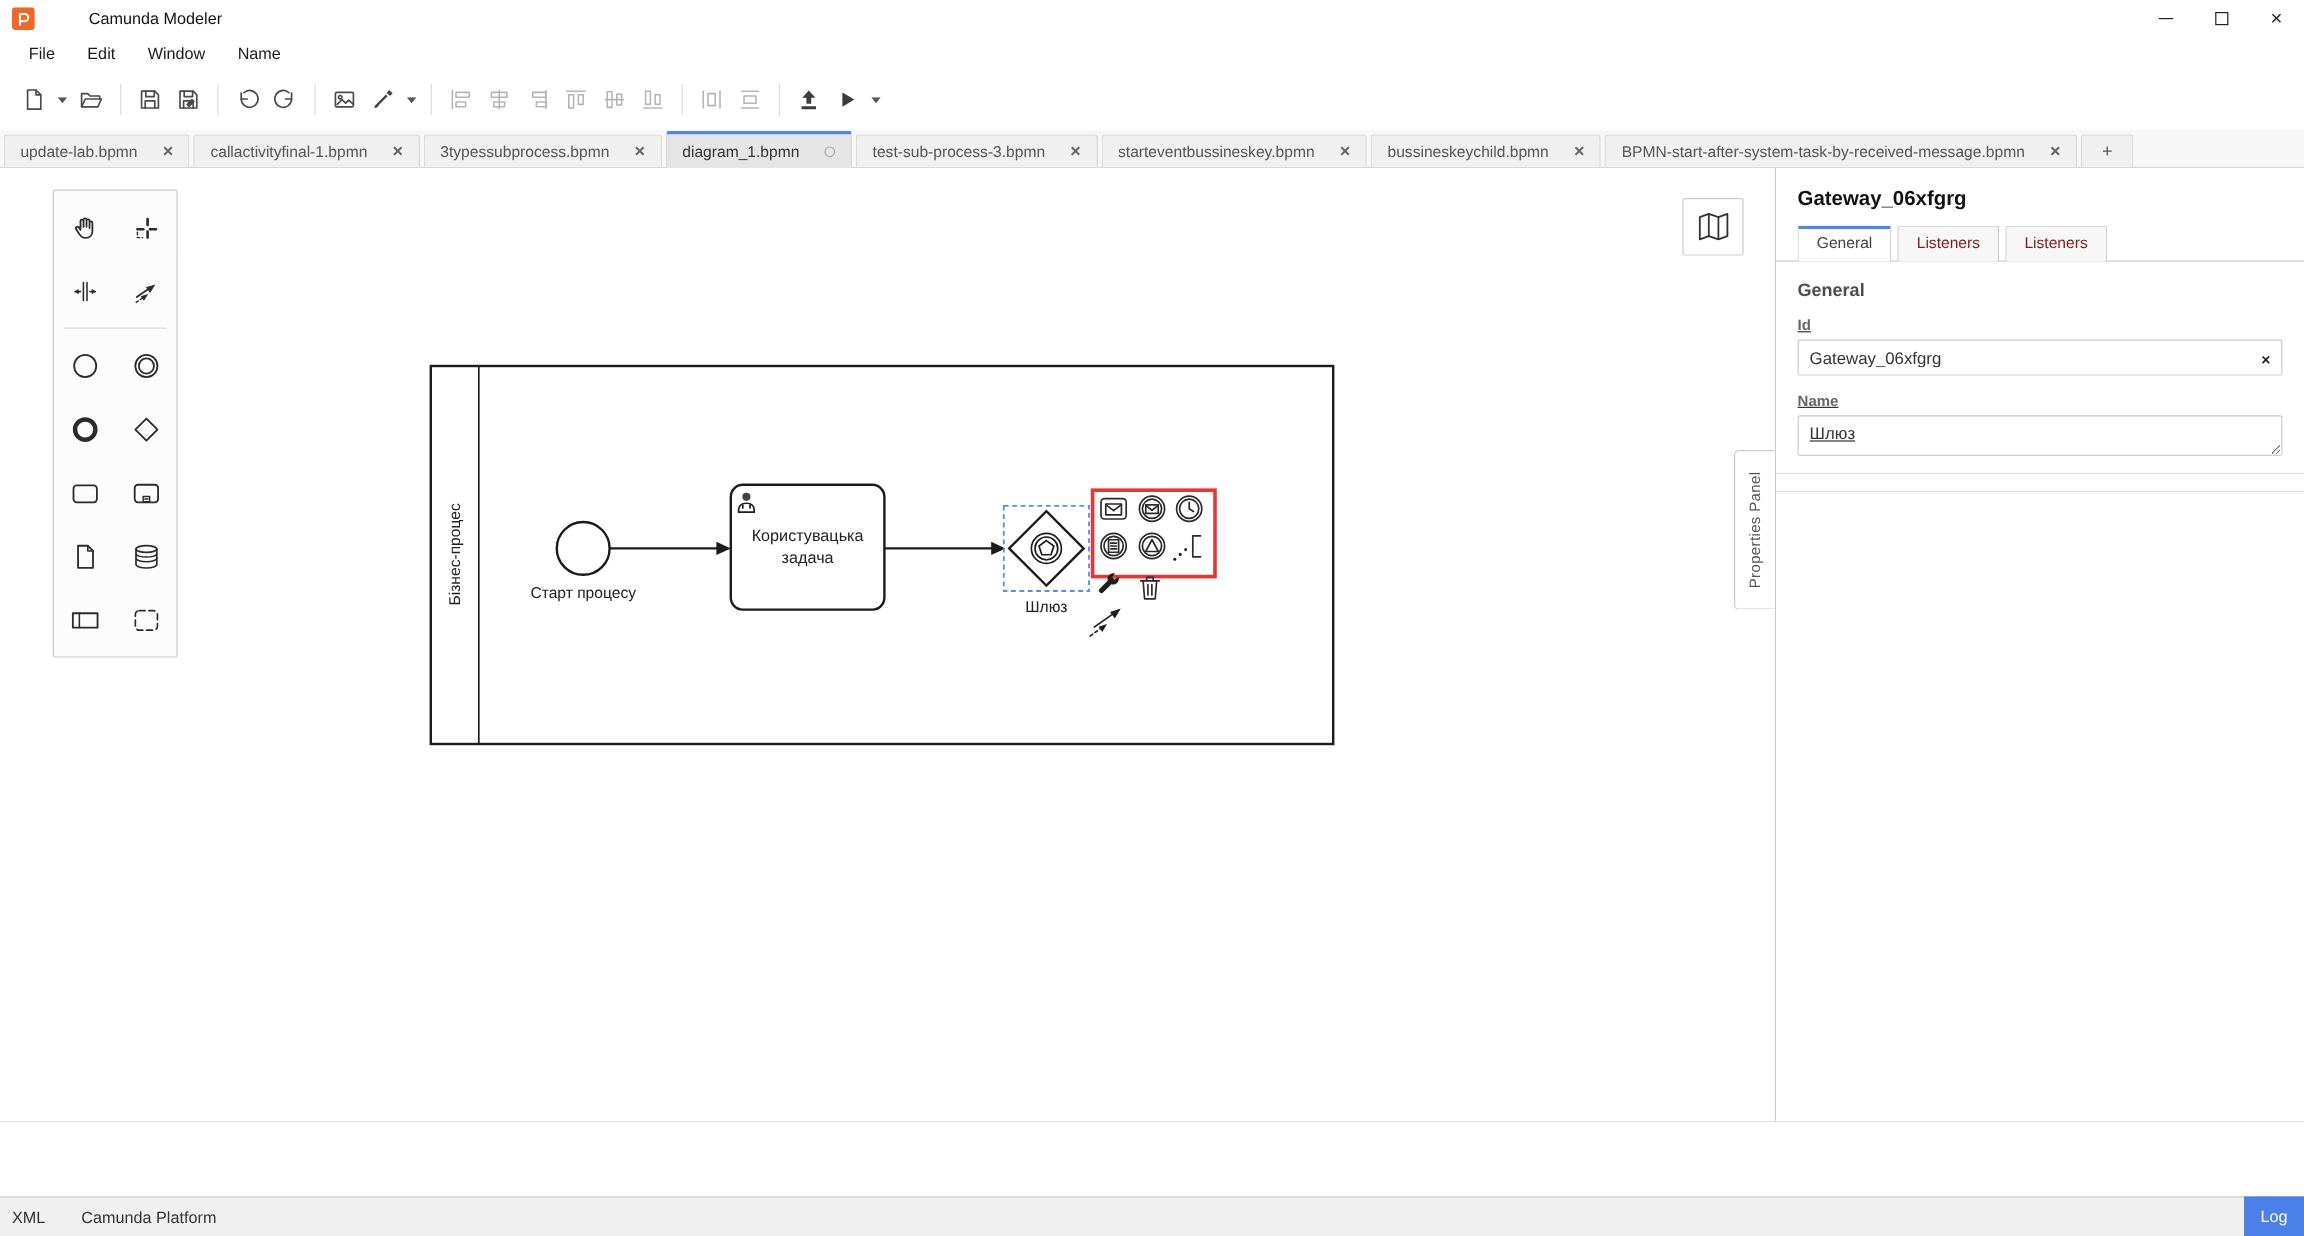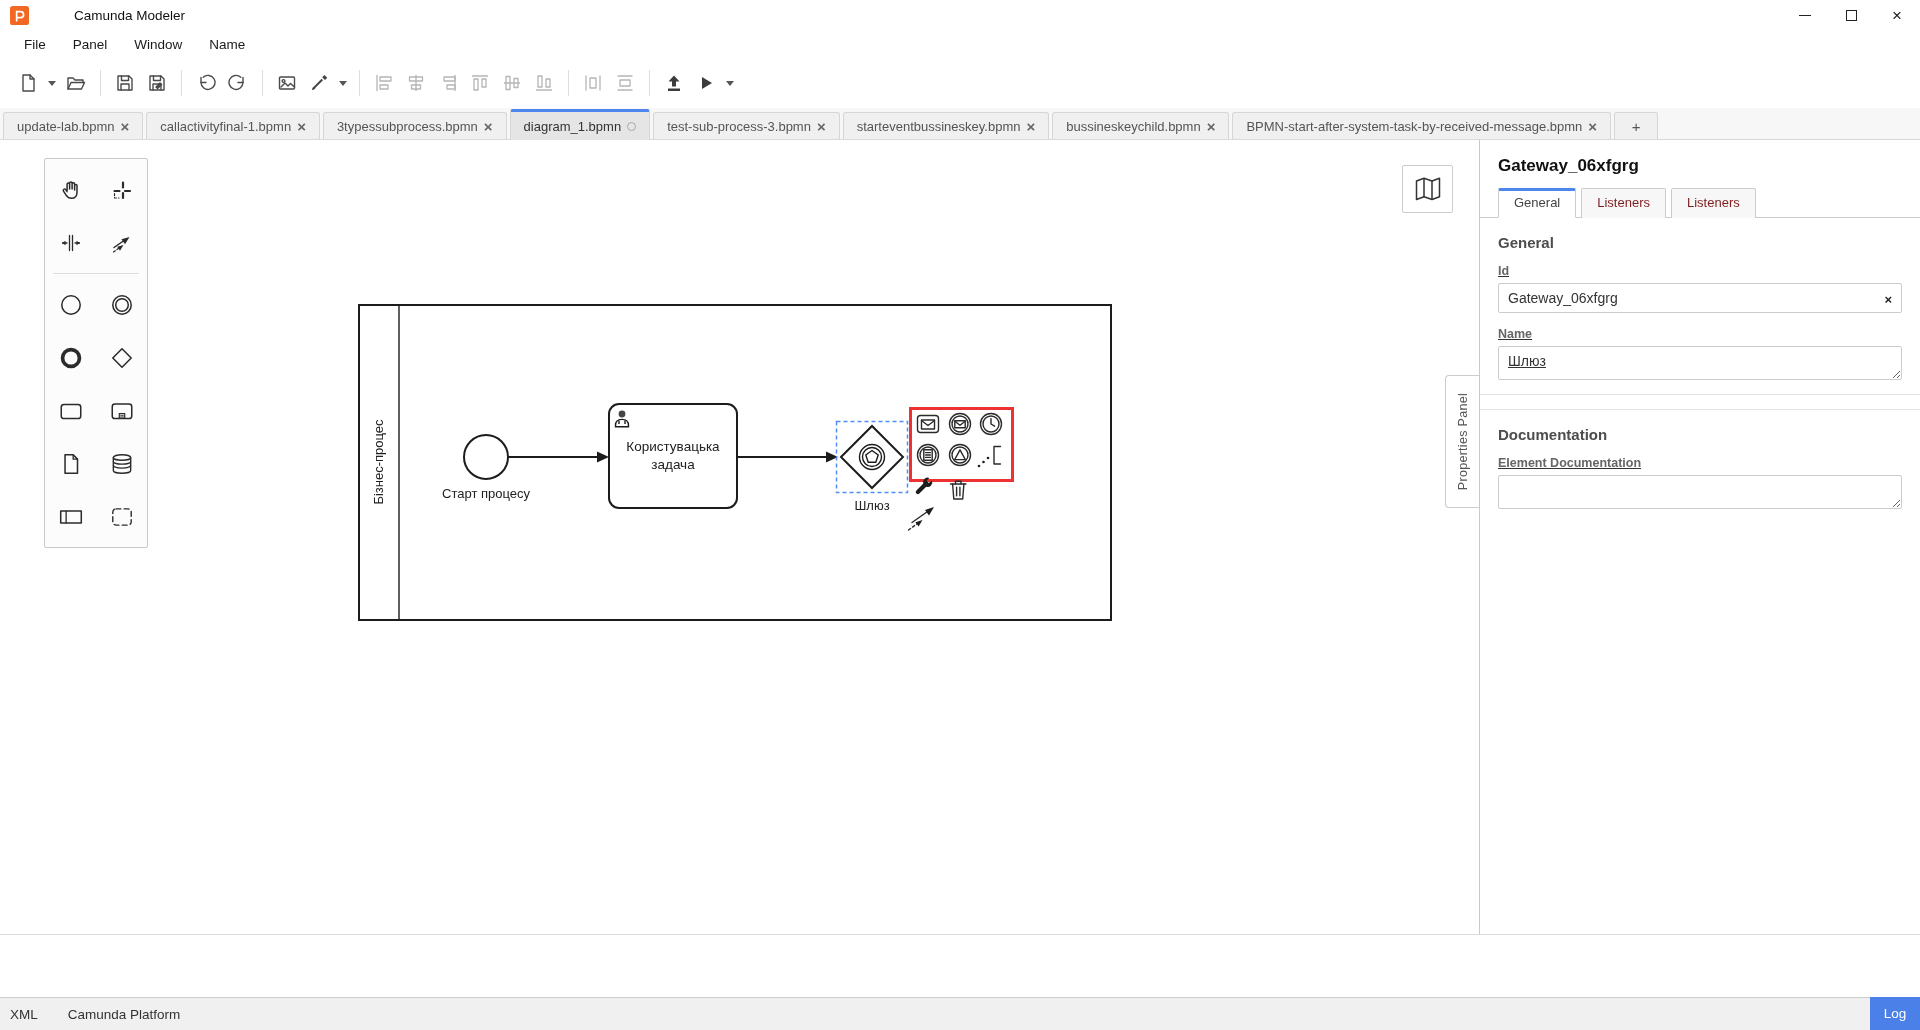--- a/index.html
+++ b/index.html
@@ -23,21 +23,21 @@
   .toolbar { height:50px; display:flex; align-items:center; padding-left:12px; }
   .tb-btn { width:32px; height:34px; display:flex; align-items:center; justify-content:center; }
   .tb-caret { width:16px; height:34px; display:flex; align-items:center; justify-content:center; }
   .tb-sep { width:1px; height:26px; background:#ddd; margin:0 8px; }
   .tb-ic { stroke:#4a4a4a; fill:none; stroke-width:1.4; stroke-linecap:round; stroke-linejoin:round; }
   .tb-ic-dis { stroke:#b5b5b5; fill:none; stroke-width:1.3; stroke-linecap:round; stroke-linejoin:round; }
   .tb-fill { fill:#3c3c3c; stroke:none; }
 
   
   .tabbar { height:32px; background:#f7f7f7; border-bottom:1px solid #d9d9d9; display:flex; align-items:flex-end; padding:0 3px; gap:3px; }
-  .tab { height:27px; display:flex; align-items:center; gap:6px; padding:0 13px; background:#f0f0f0;
+  .tab { height:27px; display:flex; align-items:center; gap:21px; padding:0 13px; background:#f0f0f0;
     border:1px solid #d6d6d6; border-bottom:none; border-radius:3px 3px 0 0; font-size:13px; color:#555; white-space:nowrap;text-align:right; }
   .tab.active { background:#e5e5e5; color:#333; height:31px; border-top:3px solid var(--accent,#4d87ee); margin-bottom:-1px; }
   .tab-close { font-size:15px; font-weight:bold; color:#666; line-height:1; }
   .tab-dirty { width:9px; height:9px; border:1.4px solid #aaa; border-radius:50%; display:inline-block; }
   .tab-new { height:27px; width:44px; display:flex; align-items:center; justify-content:center; background:#f0f0f0;
     border:1px solid #d6d6d6; border-bottom:none; border-radius:3px 3px 0 0; font-size:15px; color:#555; }
 
   
   .main { height:795px; display:flex; border-bottom:1px solid #ddd; }
   .canvas { flex:1 1 auto; position:relative; background:#fff; overflow:hidden; }
@@ -110,21 +110,21 @@
         <span class="max-glyph"></span>
       </div>
     <div class="win-btn">
         <span class="close-glyph">×</span>
       </div>
   </div>
 </div>
 
 <div class="menubar">
   <span>File</span>
-  <span>Panel</span>
+  <span>Edit</span>
   <span>Window</span>
   <span>Name</span>
 </div>
 
 <div class="toolbar">
   <div class="tb-btn">
     <svg width="20" height="20" viewBox="0 0 20 20" class="tb-ic">
       <path d="M5 2 h7 l4 4 v12 H5 z"></path>
         <path d="M12 2 v4 h4"></path>
     </svg>
@@ -528,27 +528,20 @@
         <div class="field-label">Name</div>
         <textarea style="">Шлюз</textarea>
       </div>
     </div>
 
     <hr>
 
 
     <hr>
 
-    <div class="props-section">
-      <div class="section-heading">Documentation</div>
-      <div class="field">
-        <div class="field-label">Element Documentation</div>
-        <textarea style=""></textarea>
-      </div>
-    </div>
   </div>
 </div>
 
 <div class="footer-gap"></div>
 
 <div class="statusbar">
   <span>XML</span>
   <span>Camunda Platform</span>
   <div class="log-btn">Log</div>
 </div>

